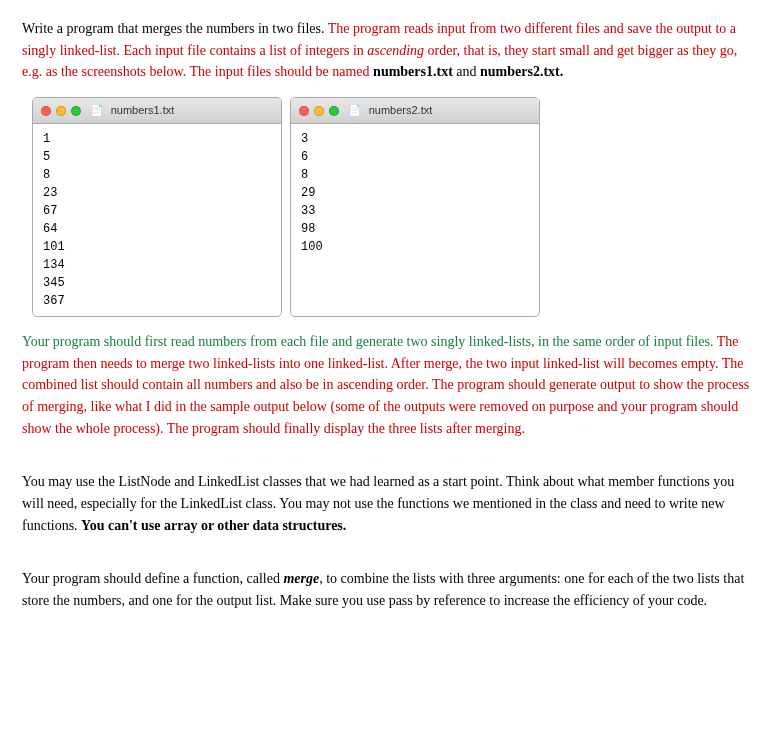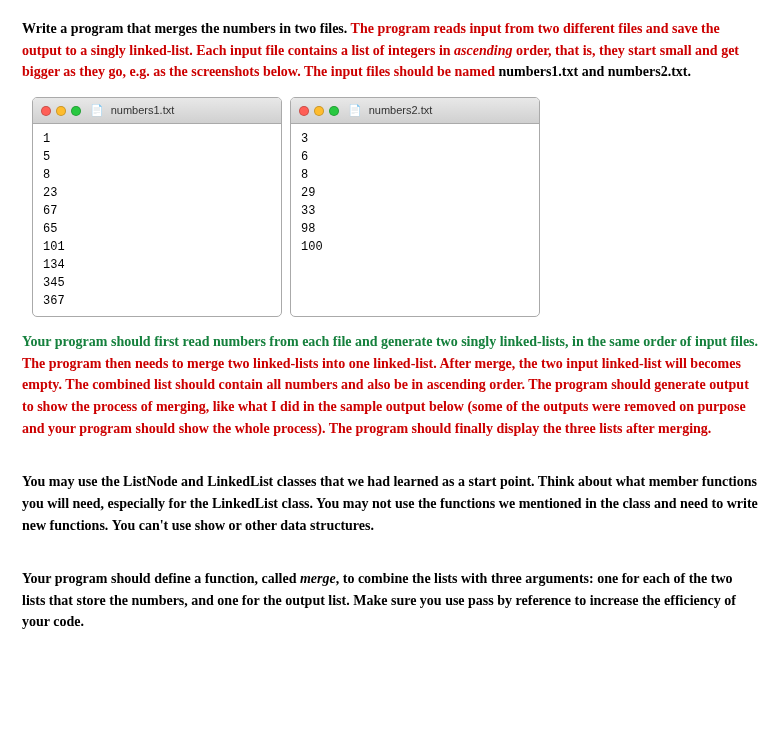--- a/index.html
+++ b/index.html
@@ -21,21 +21,20 @@
     .text-red {
       color: #c00;
     }
 
     .text-green {
       color: #15803d;
     }
 
     p {
       margin-bottom: 10px;
-      font-weight: bold;
     }
 
     .file-windows-container {
       display: flex;
       gap: 0;
       margin: 14px 0 14px 10px;
       width: 520px;
     }
 
     .file-window {
@@ -110,21 +109,21 @@
         <span class="traffic-light traffic-green"></span>
         <span class="file-icon">📄</span>
         <span class="file-title">numbers1.txt</span>
       </div>
       <div class="file-content">
         <div>1</div>
         <div>5</div>
         <div>8</div>
         <div>23</div>
         <div>67</div>
-        <div>65</div>
+        <div>64</div>
         <div>101</div>
         <div>134</div>
         <div>345</div>
         <div>367</div>
       </div>
     </div>
 
     <div class="file-window">
       <div class="file-window-titlebar">
         <span class="traffic-light traffic-red"></span>
@@ -148,21 +147,21 @@
 
   
   <p>
     <span class="text-green">Your program should first read numbers from each file and generate two singly linked-lists, in the same order of input files.  </span><span class="text-red">The program then needs to merge two linked-lists into one linked-list.  After merge, the two input linked-list will becomes empty.  The combined list should contain all numbers and also be in ascending order.  The program should generate output to show the process of merging, like what I did in the sample output below (some of the outputs were removed on purpose and your program should show the whole process).  The program should finally display the three lists after merging.</span>
   </p>
 
   <br>
 
   
   <p>
-    <span>You may use the ListNode and LinkedList classes that we had learned as a start point.  Think about what member functions you will need, especially for the LinkedList class.  You may not use the functions we mentioned in the class and need to write new functions.   </span><strong>You can't use show or other data structures.</strong>
+    <span>You may use the ListNode and LinkedList classes that we had learned as a start point.  Think about what member functions you will need, especially for the LinkedList class.  You may not use the functions we mentioned in the class and need to write new functions.   </span><strong>You can't use array or other data structures.</strong>
   </p>
 
   <br>
 
   
   <p>
     <span>Your program should define a function, called </span><em><strong>merge</strong></em><span>, to combine the lists with three arguments:  one for each of the two lists that store the numbers, and one for the output list.  Make sure you use pass by reference to increase the efficiency of your code.</span>
   </p>
 
 </div>

